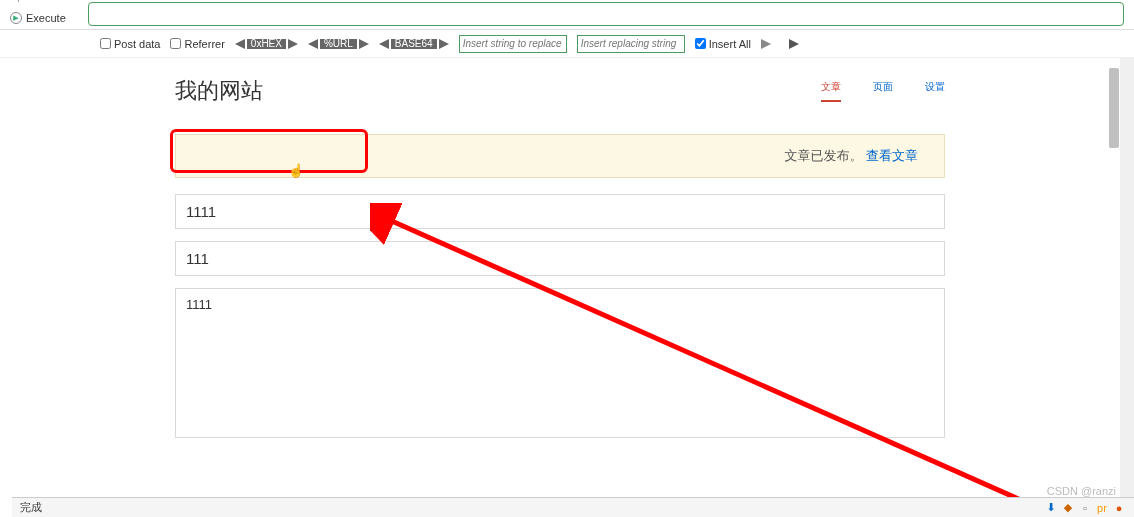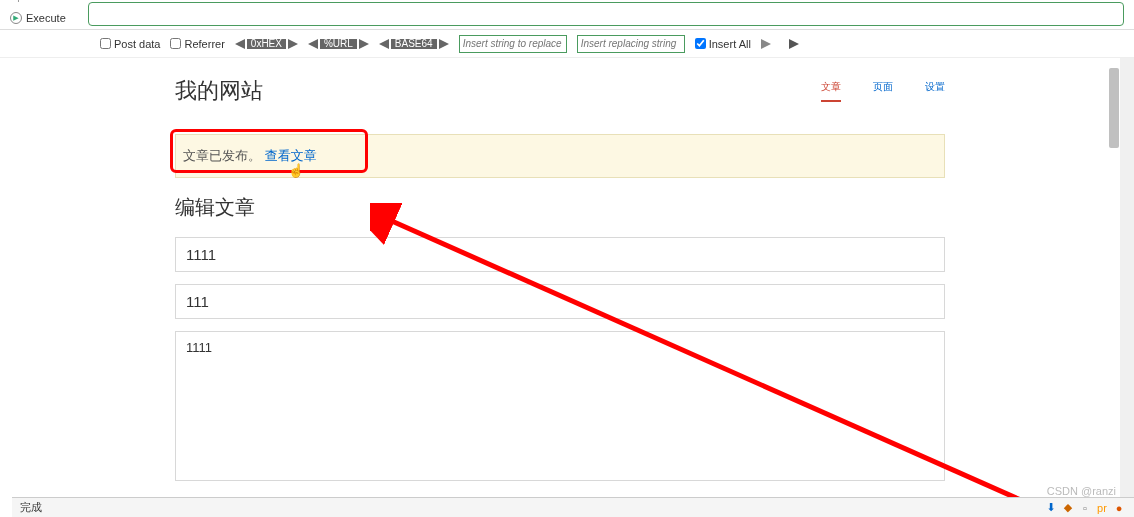--- a/index.html
+++ b/index.html
@@ -155,25 +155,26 @@
       padding-bottom: 6px;
     }
     .nav-link.active {
       color: #c43;
       border-bottom: 2px solid #c43;
     }
     
     .notice-box {
       background: #fdf8e3;
       border: 1px solid #e8e0b8;
-      padding: 12px 7px;
+      padding: 12px 26px;
       font-size: 13px;
       color: #555;
       position: relative;
       margin-bottom: 16px;
+      text-align: right;
     }
     .notice-box a {
       color: #0066cc;
       text-decoration: none;
     }
     .red-highlight {
       position: absolute;
       border: 3px solid #f00;
       border-radius: 6px;
       pointer-events: none;
@@ -334,21 +335,20 @@
       </nav>
     </div>
     
     <div class="notice-box">
       <span>文章已发布。</span>
       <a href="#">查看文章</a>
       <div class="red-highlight notice"></div>
       <span class="cursor-icon">☝</span>
     </div>
     
-    <h2 class="section-title">编辑文章</h2>
     
     <input class="form-input" value="1111" style="">
     <input class="form-input" value="111" style="">
     <textarea class="form-textarea" style="">1111</textarea>
     
   </div>
 
   <svg class="red-arrow-svg" width="700" height="330">
     <defs>
       <marker id="arrowhead" markerWidth="12" markerHeight="10" refX="2" refY="5" orient="auto">

